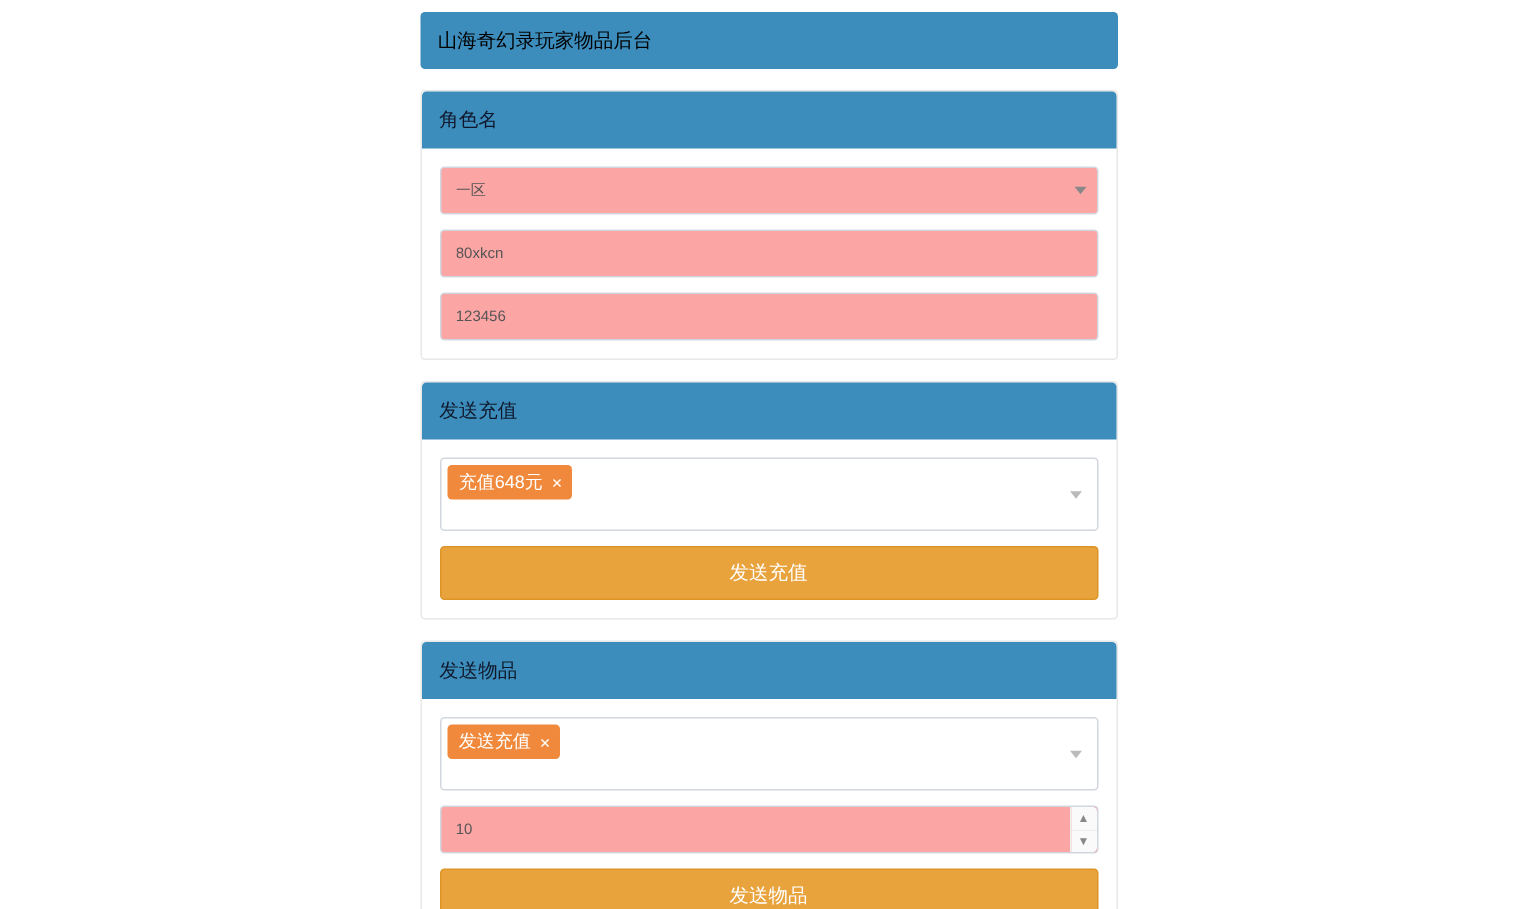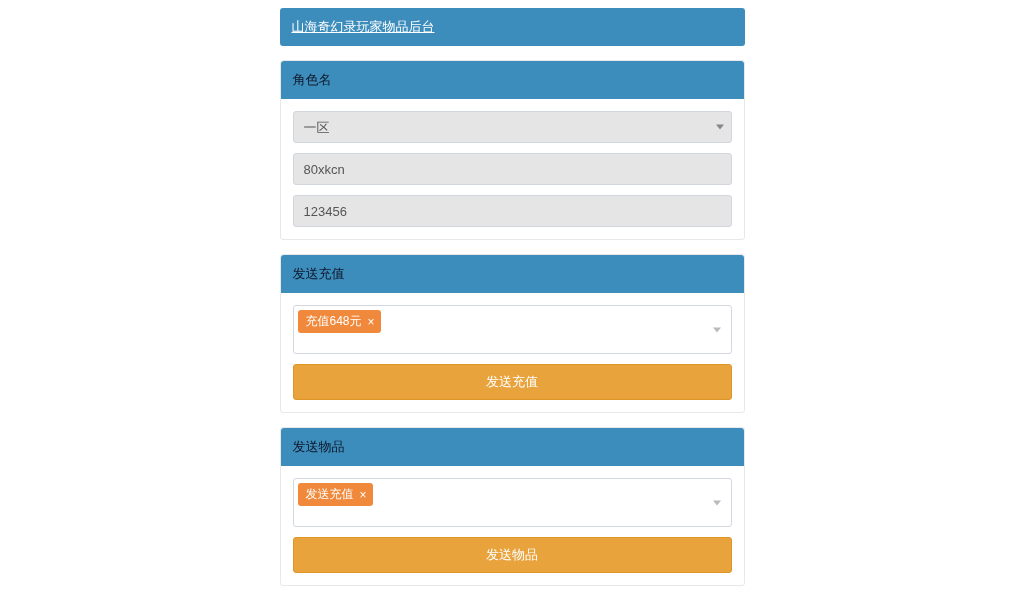--- a/index.html
+++ b/index.html
@@ -23,26 +23,25 @@
       position: relative;
       left: 0;
     }
     .container {
       width: 465px;
       margin: 0 auto;
       padding-top: 8px;
     }
     .title-bar {
       background: #3c8dbc;
-      color: #ffffff;
+      color: #000000;
       font-size: 13px;
       padding: 10px 12px;
       border-radius: 3px;
       margin-bottom: 14px;
-      text-decoration: underline;
     }
     .panel {
       border: 1px solid #e8e8e8;
       border-radius: 3px;
       margin-bottom: 14px;
       background: #fff;
     }
     .panel-header {
       background: #3c8dbc;
       color: #0f172a;
@@ -51,24 +50,24 @@
       border-top-left-radius: 3px;
       border-top-right-radius: 3px;
     }
     .panel-body {
       padding: 12px;
     }
     .form-control {
       width: 100%;
       height: 32px;
       padding: 6px 10px;
-      font-size: 13px;
+      font-size: 10px;
       border: 1px solid #d2d6de;
       border-radius: 3px;
-      background: #e5e5e5;
+      background: #fca5a5;
       color: #555;
       margin-bottom: 10px;
     }
     .form-control:last-child { margin-bottom: 0; }
     select.form-control {
       appearance: none;
       -webkit-appearance: none;
       background-image: none;
       padding-right: 24px;
       position: relative;
@@ -214,19 +213,26 @@
 
       <div class="panel">
         <div class="panel-header">发送物品</div>
         <div class="panel-body">
           <div class="tag-select">
             <span class="tag">
               <span>发送充值</span>
               <span class="tag-close">×</span>
             </span>
           </div>
+          <div class="spinner-wrap">
+            <input class="form-control" type="text" value="10" style="">
+            <div class="spinner-btns">
+              <div class="spinner-btn">▲</div>
+              <div class="spinner-btn">▼</div>
+            </div>
+          </div>
           <button class="btn-orange">发送物品</button>
         </div>
       </div>
 
     </div>
   </div>
 </div>
 
 </body></html>

